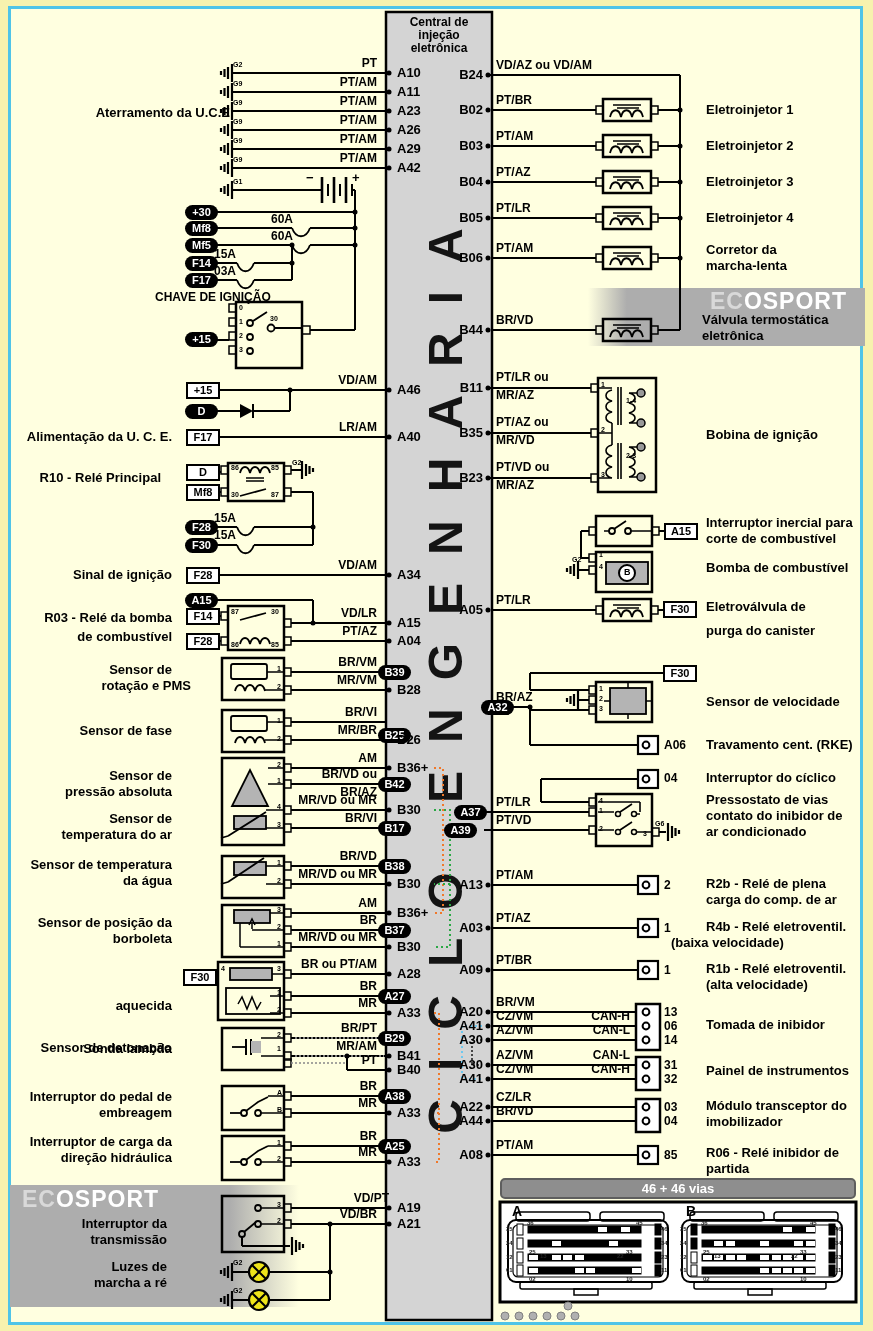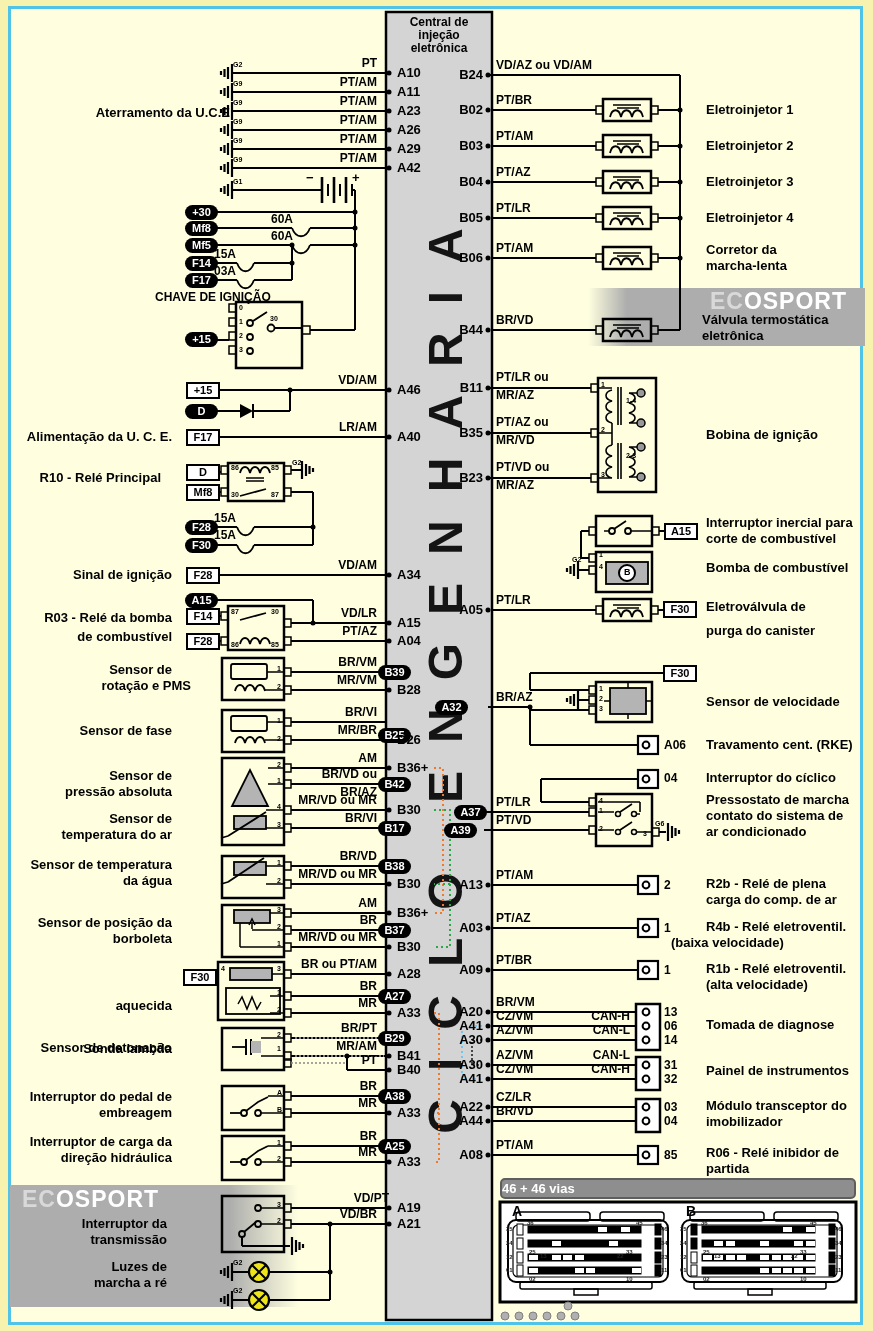--- a/index.html
+++ b/index.html
@@ -16,21 +16,21 @@
   .tiny{font-size:7px;line-height:8px}
   .num{font-size:12px;line-height:14px}
   .cn{font-size:6px;line-height:6px;color:#222}
   .hdr{font-size:12px;line-height:13px;width:106px;left:386px;text-align:center}
   .oval{position:absolute;width:33px;height:15px;background:#000;color:#fff;border-radius:8px;font-size:11px;font-weight:bold;line-height:15px;text-align:center}
   .wbox{position:absolute;min-width:26px;height:13px;background:#fff;border:2px solid #000;font-size:11px;font-weight:bold;line-height:13px;text-align:center;padding:0 2px}
   .ebl{position:absolute;left:10px;top:1185px;width:289px;height:122px;background:linear-gradient(90deg,#ADADAD 76%,rgba(173,173,173,0))}
   .ebr{position:absolute;left:588px;top:288px;width:277px;height:58px;background:linear-gradient(90deg,rgba(173,173,173,0),#ADADAD 14%)}
   .logo{position:absolute;font-weight:bold;font-size:23px;letter-spacing:1px;line-height:24px}
   .l1{color:#D9D9D9}.l2{color:#FFFFFF}
-  .vias{position:absolute;left:500px;top:1178px;width:356px;height:21px;background:#8E8E8E;border:2px solid #5E5E5E;border-radius:5px;color:#fff;font-size:13px;font-weight:bold;text-align:left;line-height:18px;box-sizing:border-box}
+  .vias{position:absolute;left:500px;top:1178px;width:356px;height:21px;background:#8E8E8E;border:2px solid #5E5E5E;border-radius:5px;color:#fff;font-size:13px;font-weight:bold;text-align:center;line-height:18px;box-sizing:border-box}
 </style>
 </head>
 <body>
 
 <div class="stage">
 <div class="frame"></div>
 <div class="col"></div>
 <div class="wm t">CICLO ENGENHARIA</div>
 <div class="ebl"></div>
 <div class="ebr"></div>
@@ -726,42 +726,42 @@
 <span class="t" style="left:624px;top:567px;font-size:9px">B</span>
 <span class="t tiny" style="left:572px;top:556px">G2</span>
 <span class="t cl" style="left:706px;top:561px">Bomba de combustível</span>
 <span class="t pin" style="right:390px;top:602px">A05</span>
 <span class="t wl" style="left:496px;top:594px">PT/LR</span>
 <span class="wbox" style="left:663px;top:601px">F30</span>
 <span class="t cl" style="left:706px;top:600px">Eletroválvula de</span>
 <span class="t cl" style="left:706px;top:624px">purga do canister</span>
 
 <span class="wbox" style="left:663px;top:665px">F30</span>
-<span class="oval" style="left:435px;top:700px">A32</span>
+<span class="oval" style="left:481px;top:700px">A32</span>
 <span class="t wl" style="left:496px;top:691px">BR/AZ</span>
 <span class="t tiny" style="left:599px;top:685px">1</span>
 <span class="t tiny" style="left:599px;top:695px">2</span>
 <span class="t tiny" style="left:599px;top:705px">3</span>
 <span class="t cl" style="left:706px;top:695px">Sensor de velocidade</span>
 <span class="t num" style="left:664px;top:738px">A06</span>
 <span class="t cl" style="left:706px;top:738px">Travamento cent. (RKE)</span>
 <span class="t num" style="left:664px;top:771px">04</span>
 <span class="t cl" style="left:706px;top:771px">Interruptor do cíclico</span>
 
 <span class="oval" style="left:454px;top:805px">A37</span>
 <span class="t wl" style="left:496px;top:796px">PT/LR</span>
 <span class="oval" style="left:444px;top:823px">A39</span>
 <span class="t wl" style="left:496px;top:814px">PT/VD</span>
 <span class="t tiny" style="left:599px;top:797px">4</span>
 <span class="t tiny" style="left:599px;top:807px">1</span>
 <span class="t tiny" style="left:599px;top:825px">2</span>
 <span class="t tiny" style="left:643px;top:830px">3</span>
 <span class="t tiny" style="left:655px;top:820px">G6</span>
-<span class="t cl" style="left:706px;top:793px">Pressostato de marcha</span>
-<span class="t cl" style="left:706px;top:809px">contato do sistema de</span>
+<span class="t cl" style="left:706px;top:793px">Pressostato de vias</span>
+<span class="t cl" style="left:706px;top:809px">contato do inibidor de</span>
 <span class="t cl" style="left:706px;top:825px">ar condicionado</span>
 
 <span class="t pin" style="right:390px;top:877px">A13</span>
 <span class="t wl" style="left:496px;top:869px">PT/AM</span>
 <span class="t num" style="left:664px;top:878px">2</span>
 <span class="t cl" style="left:706px;top:877px">R2b - Relé de plena</span>
 <span class="t cl" style="left:706px;top:893px">carga do comp. de ar</span>
 <span class="t pin" style="right:390px;top:920px">A03</span>
 <span class="t wl" style="left:496px;top:912px">PT/AZ</span>
 <span class="t num" style="left:664px;top:921px">1</span>
@@ -777,21 +777,21 @@
 <span class="t wl" style="left:496px;top:996px">BR/VM</span>
 <span class="t num" style="left:664px;top:1005px">13</span>
 <span class="t pin" style="right:390px;top:1018px">A41</span>
 <span class="t wl" style="left:496px;top:1010px">CZ/VM</span>
 <span class="t wl" style="right:243px;top:1010px">CAN-H</span>
 <span class="t num" style="left:664px;top:1019px">06</span>
 <span class="t pin" style="right:390px;top:1032px">A30</span>
 <span class="t wl" style="left:496px;top:1024px">AZ/VM</span>
 <span class="t wl" style="right:243px;top:1024px">CAN-L</span>
 <span class="t num" style="left:664px;top:1033px">14</span>
-<span class="t cl" style="left:706px;top:1018px">Tomada de diagnose</span>
+<span class="t cl" style="left:706px;top:1018px">Tomada de inibidor</span>
 <span class="t pin" style="right:390px;top:1057px">A30</span>
 <span class="t wl" style="left:496px;top:1049px">AZ/VM</span>
 <span class="t wl" style="right:243px;top:1049px">CAN-L</span>
 <span class="t num" style="left:664px;top:1058px">31</span>
 <span class="t pin" style="right:390px;top:1071px">A41</span>
 <span class="t wl" style="left:496px;top:1063px">CZ/VM</span>
 <span class="t wl" style="right:243px;top:1063px">CAN-H</span>
 <span class="t num" style="left:664px;top:1072px">32</span>
 <span class="t cl" style="left:706px;top:1064px">Painel de instrumentos</span>
 <span class="t pin" style="right:390px;top:1099px">A22</span>

